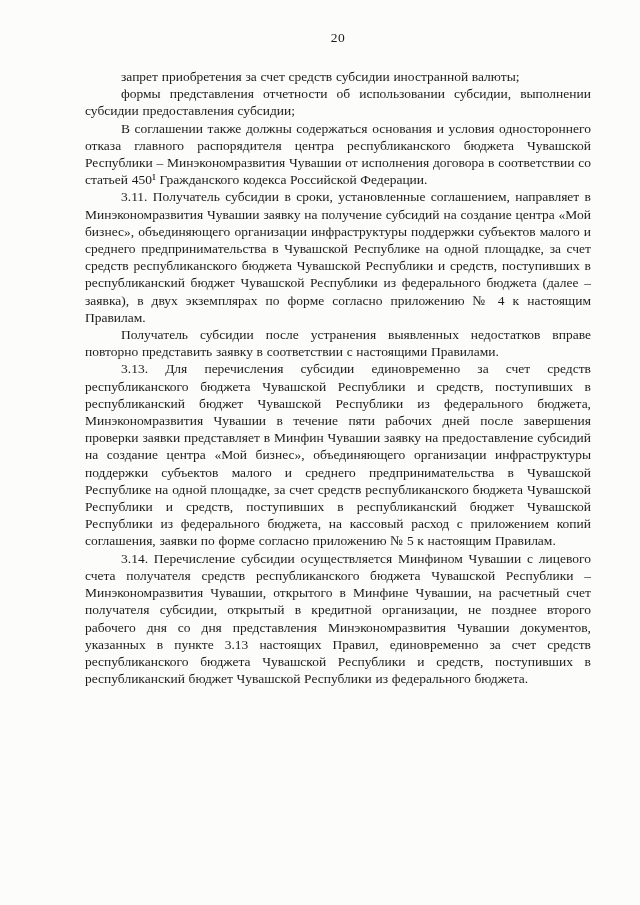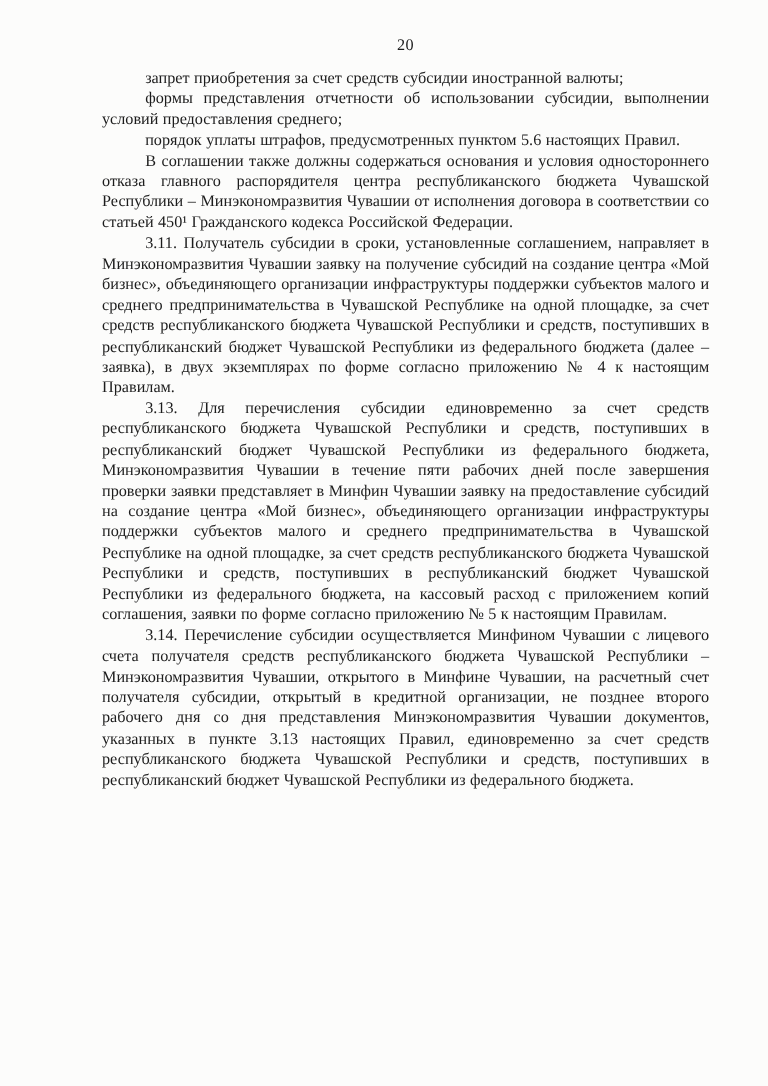--- a/index.html
+++ b/index.html
@@ -28,21 +28,21 @@
     position: absolute;
     top: 30px;
     left: 85px;
     width: 506px;
     text-align: center;
     font-size: 13.5px;
     letter-spacing: 0.5px;
   }
   .doc-body {
     position: absolute;
-    top: 56px;
+    top: 68px;
     left: 85px;
     width: 506px;
   }
   .doc-body p {
     margin: 0;
     padding: 0;
     font-size: 13.5px;
     line-height: 17.2px;
     text-align: justify;
     text-indent: 36px;
@@ -52,20 +52,20 @@
   }
 </style>
 </head>
 <body>
 
 <div class="page">
   <div class="page-number">20</div>
 
   <div class="doc-body">
     <p>запрет приобретения за счет средств субсидии иностранной валюты;</p>
-    <p>формы представления отчетности об использовании субсидии, выполнении условий предоставления среднего;</p>
-    <p>порядок уплаты штрафов, предусмотренных пунктом 5.6 настоящих Правил.</p>
+    <p>формы представления отчетности об использовании субсидии, выполнении субсидии предоставления субсидии;</p>
     <p>В соглашении также должны содержаться основания и условия одностороннего отказа главного распорядителя центра республиканского бюджета Чувашской Республики – Минэкономразвития Чувашии от исполнения договора в соответствии со статьей 450¹ Гражданского кодекса Российской Федерации.</p>
     <p>3.11. Получатель субсидии в сроки, установленные соглашением, направляет в Минэкономразвития Чувашии заявку на получение субсидий на создание центра «Мой бизнес», объединяющего организации инфраструктуры поддержки субъектов малого и среднего предпринимательства в Чувашской Республике на одной площадке, за счет средств республиканского бюджета Чувашской Республики и средств, поступивших в республиканский бюджет Чувашской Республики из федерального бюджета (далее – заявка), в двух экземплярах по форме согласно приложению № 4 к настоящим Правилам.</p>
+    <p>Получатель субсидии после устранения выявленных недостатков вправе повторно представить заявку в соответствии с настоящими Правилами.</p>
     <p>3.13. Для перечисления субсидии единовременно за счет средств республиканского бюджета Чувашской Республики и средств, поступивших в республиканский бюджет Чувашской Республики из федерального бюджета, Минэкономразвития Чувашии в течение пяти рабочих дней после завершения проверки заявки представляет в Минфин Чувашии заявку на предоставление субсидий на создание центра «Мой бизнес», объединяющего организации инфраструктуры поддержки субъектов малого и среднего предпринимательства в Чувашской Республике на одной площадке,  за счет средств республиканского бюджета Чувашской Республики и средств, поступивших в республиканский бюджет Чувашской Республики из федерального бюджета, на кассовый расход с приложением копий соглашения, заявки по форме согласно приложению № 5 к настоящим Правилам.</p>
     <p>3.14. Перечисление субсидии осуществляется Минфином Чувашии с лицевого счета получателя средств республиканского бюджета Чувашской Республики – Минэкономразвития Чувашии, открытого в Минфине Чувашии, на расчетный счет получателя субсидии, открытый в кредитной организации, не позднее второго рабочего дня со дня представления Минэкономразвития Чувашии документов, указанных в пункте 3.13 настоящих Правил, единовременно за счет средств республиканского бюджета Чувашской Республики и средств, поступивших в республиканский бюджет Чувашской Республики из федерального бюджета.</p>
   </div>
 </div>
 
 </body></html>

